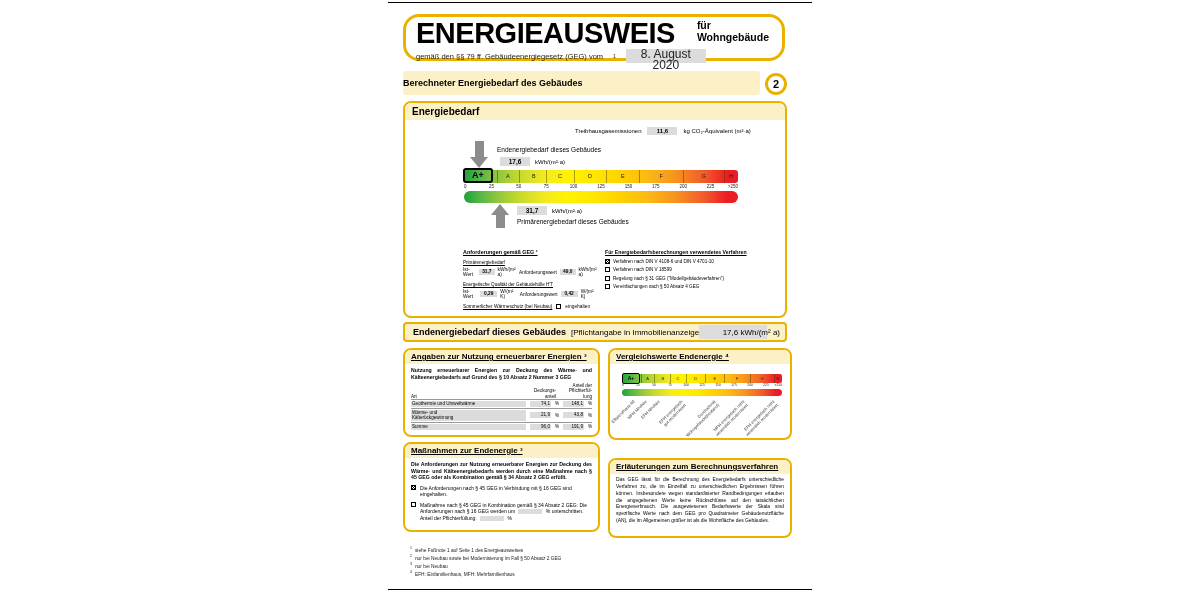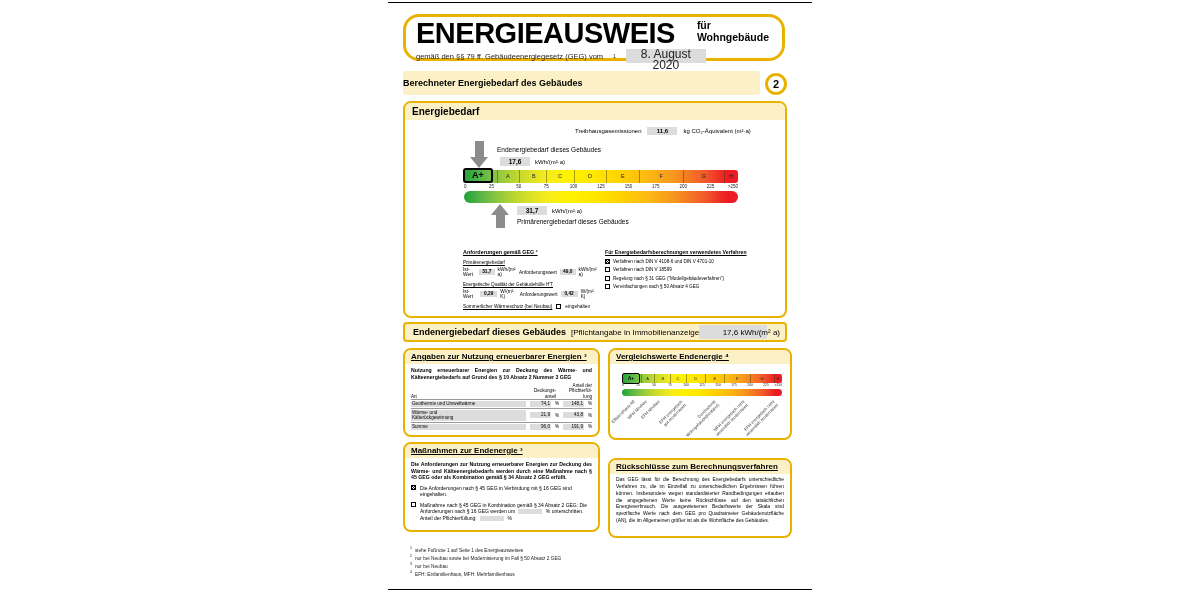--- a/index.html
+++ b/index.html
@@ -366,21 +366,21 @@
 wesentlich modernisiert</span>
         </div>
       <div class="vg-label" style="left:94%;">
           <span>EFH energetisch nicht
 wesentlich modernisiert</span>
         </div>
     </div>
   </div>
 
   <div class="goldbox erl-box">
-    <div class="panel-title sub-title">Rückschlüsse zum Berechnungsverfahren</div>
+    <div class="panel-title sub-title">Erläuterungen zum Berechnungsverfahren</div>
     <div class="box-body">
       <div class="erl-text">Das GEG lässt für die Berechnung des Energiebedarfs unterschiedliche Verfahren zu, die im Einzelfall zu unterschiedlichen Ergebnissen führen können. Insbesondere wegen standardisierter Randbedingungen erlauben die angegebenen Werte keine Rückschlüsse auf den tatsächlichen Energieverbrauch. Die ausgewiesenen Bedarfswerte der Skala sind spezifische Werte nach dem GEG pro Quadratmeter Gebäudenutzfläche (AN), die im Allgemeinen größer ist als die Wohnfläche des Gebäudes.</div>
     </div>
   </div>
 
   <div class="fns">
     <div class="fn"><sup>1</sup><span>siehe Fußnote 1 auf Seite 1 des Energieausweises</span></div>
     <div class="fn"><sup>2</sup><span>nur bei Neubau sowie bei Modernisierung im Fall § 50 Absatz 2 GEG</span></div>
     <div class="fn"><sup>3</sup><span>nur bei Neubau</span></div>
     <div class="fn"><sup>4</sup><span>EFH: Einfamilienhaus, MFH: Mehrfamilienhaus</span></div>

